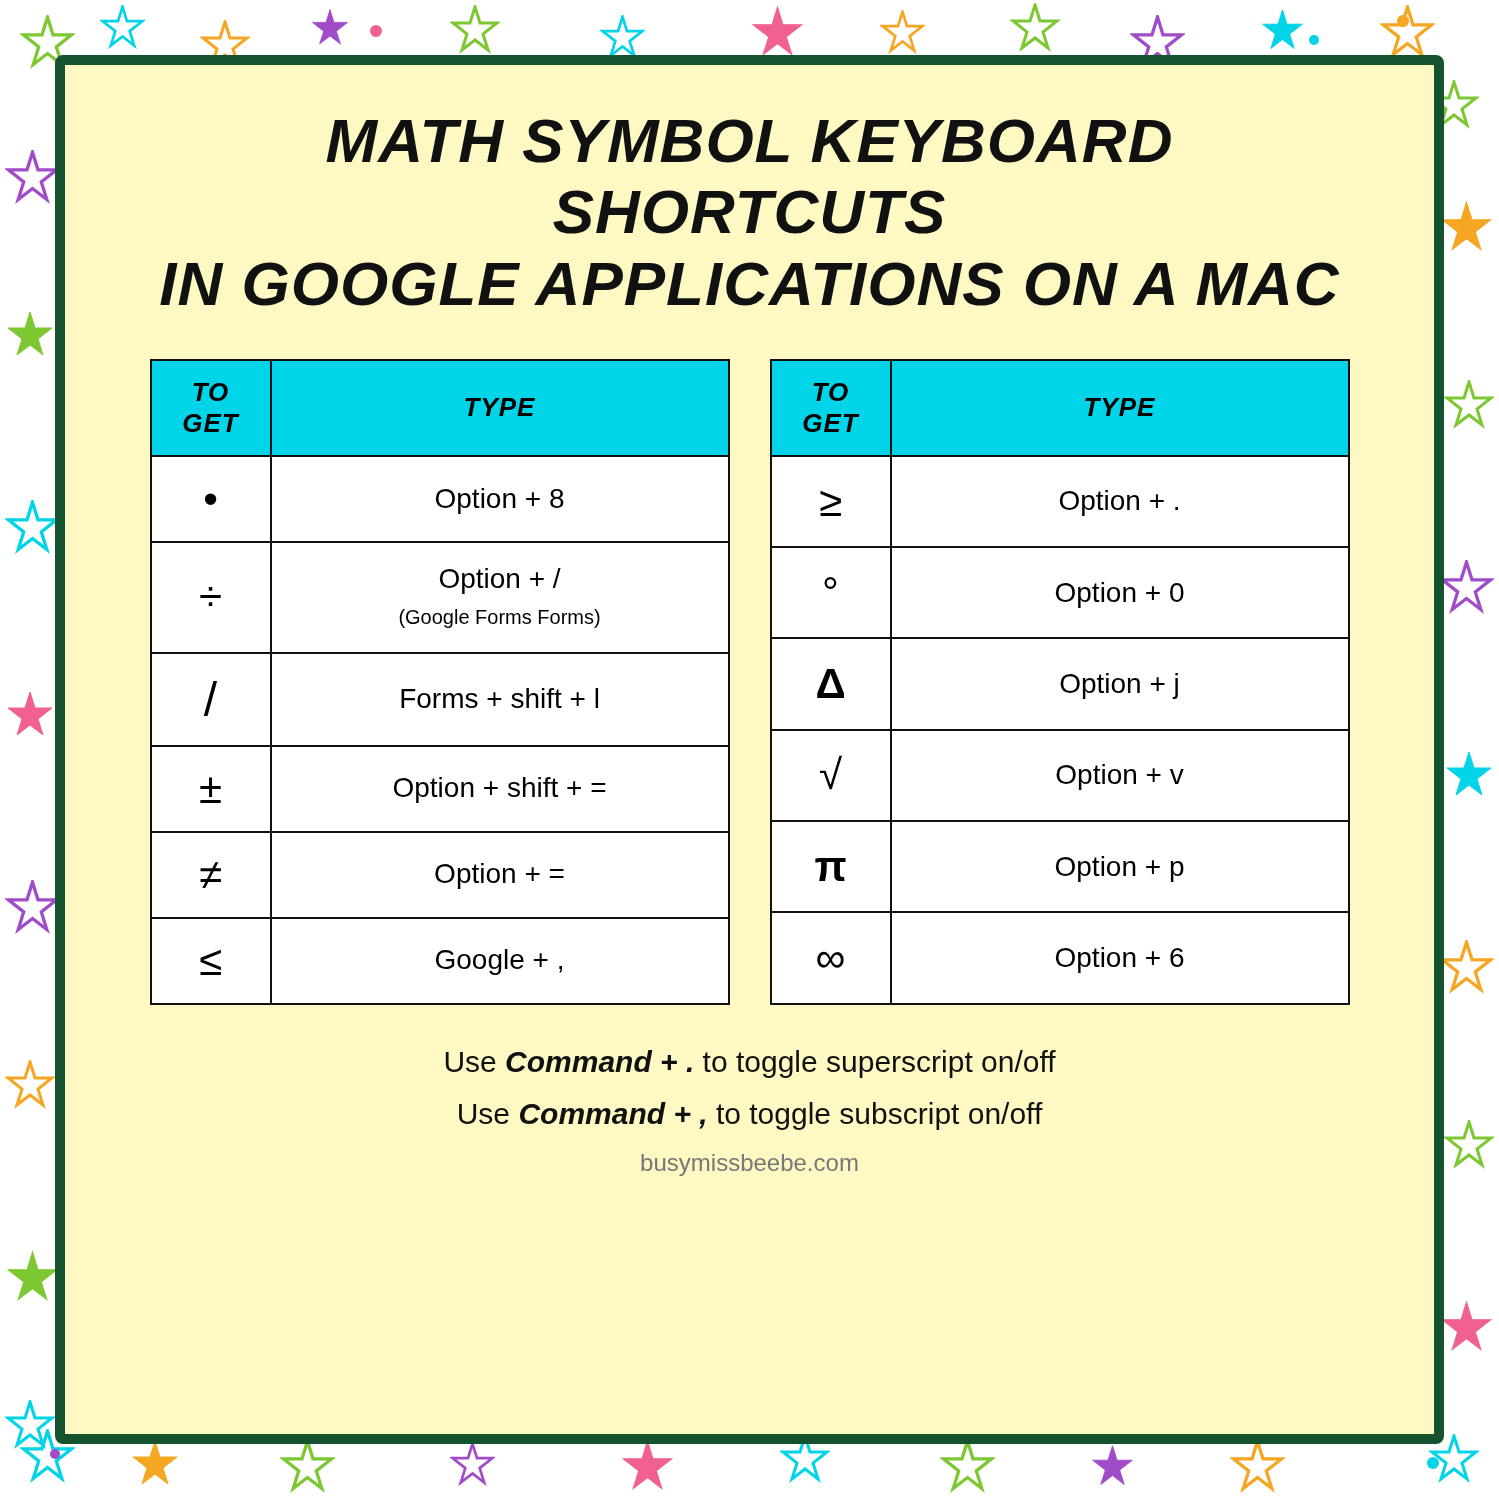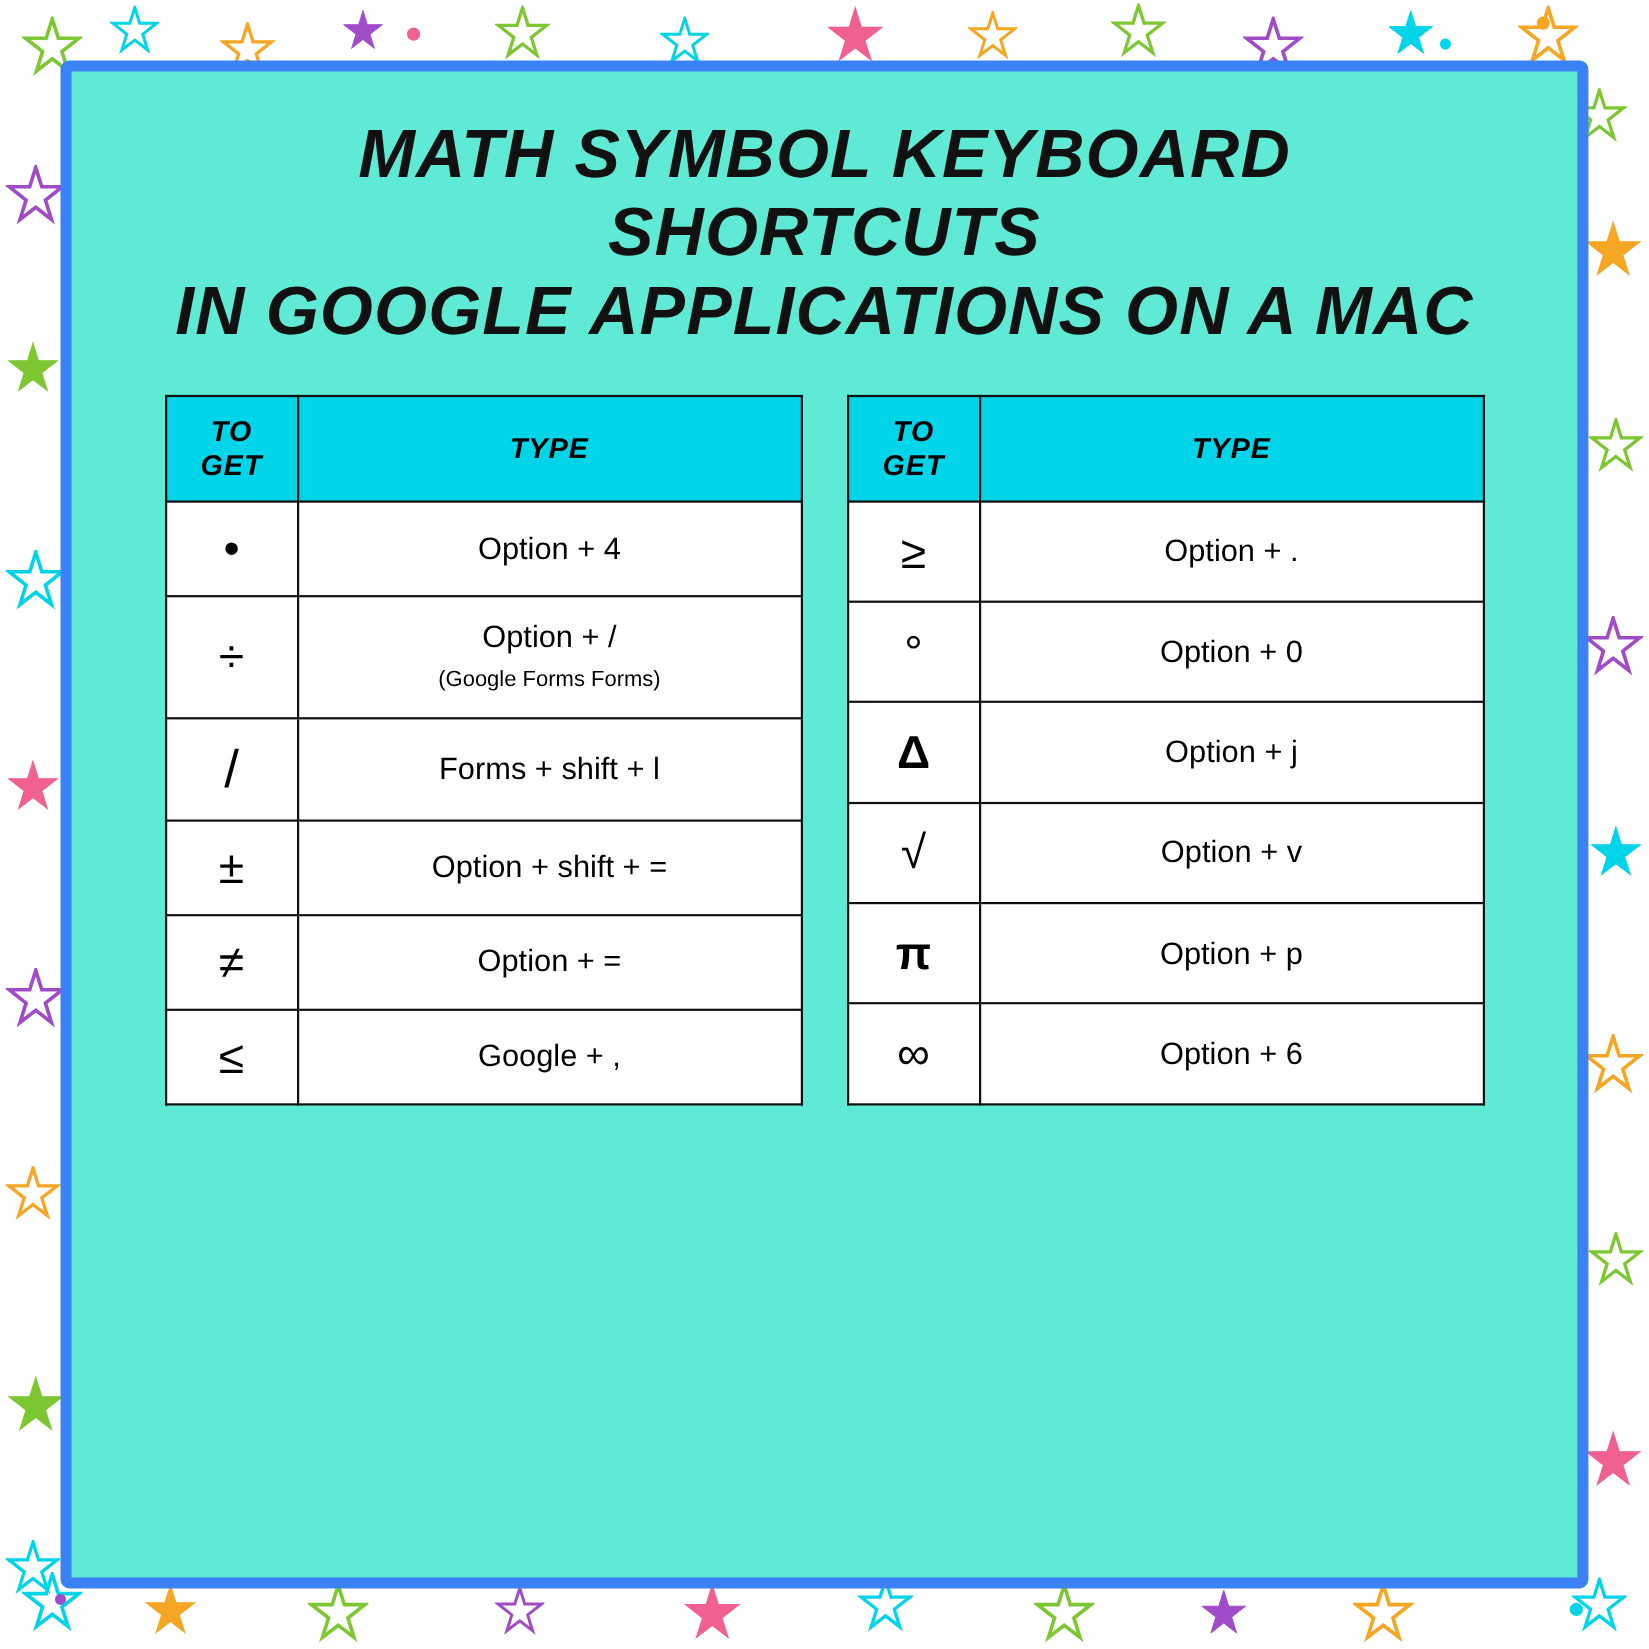--- a/index.html
+++ b/index.html
@@ -19,22 +19,22 @@
       background: #fff;
       position: relative;
     }
 
     .cyan-box {
       position: absolute;
       top: 55px;
       left: 55px;
       right: 55px;
       bottom: 55px;
-      background: #5eead4;
-      border: 10px solid #3b82f6;
+      background: #fef9c3;
+      border: 10px solid #14532d;
       border-radius: 8px;
       display: flex;
       flex-direction: column;
       align-items: center;
       padding: 40px 60px 30px 60px;
     }
 
     .main-title {
       font-family: 'Arial Black', 'Arial', sans-serif;
       font-weight: 900;
@@ -260,21 +260,21 @@
       <table>
         <thead>
           <tr>
             <th>TO GET</th>
             <th>TYPE</th>
           </tr>
         </thead>
         <tbody>
           <tr>
             <td class="symbol">•</td>
-            <td class="type-text">Option + 4</td>
+            <td class="type-text">Option + 8</td>
           </tr>
           <tr>
             <td class="symbol">÷</td>
             <td class="type-text">Option + /<br><span style="font-size:20px;">(Google Forms Forms)</span></td>
           </tr>
           <tr>
             <td class="symbol" style="font-size:48px;">/</td>
             <td class="type-text">Forms + shift + l</td>
           </tr>
           <tr>
@@ -321,14 +321,23 @@
             <td class="type-text">Option + p</td>
           </tr>
           <tr>
             <td class="symbol">∞</td>
             <td class="type-text">Option + 6</td>
           </tr>
         </tbody>
       </table>
     </div>
 
+    <div class="notes">
+      <div class="note-line">
+        Use <strong>Command + .</strong> to toggle superscript on/off
+      </div>
+      <div class="note-line">
+        Use <strong>Command + ,</strong> to toggle subscript on/off
+      </div>
+      <div class="website">busymissbeebe.com</div>
+    </div>
   </div>
 </div>
 
 </body></html>

